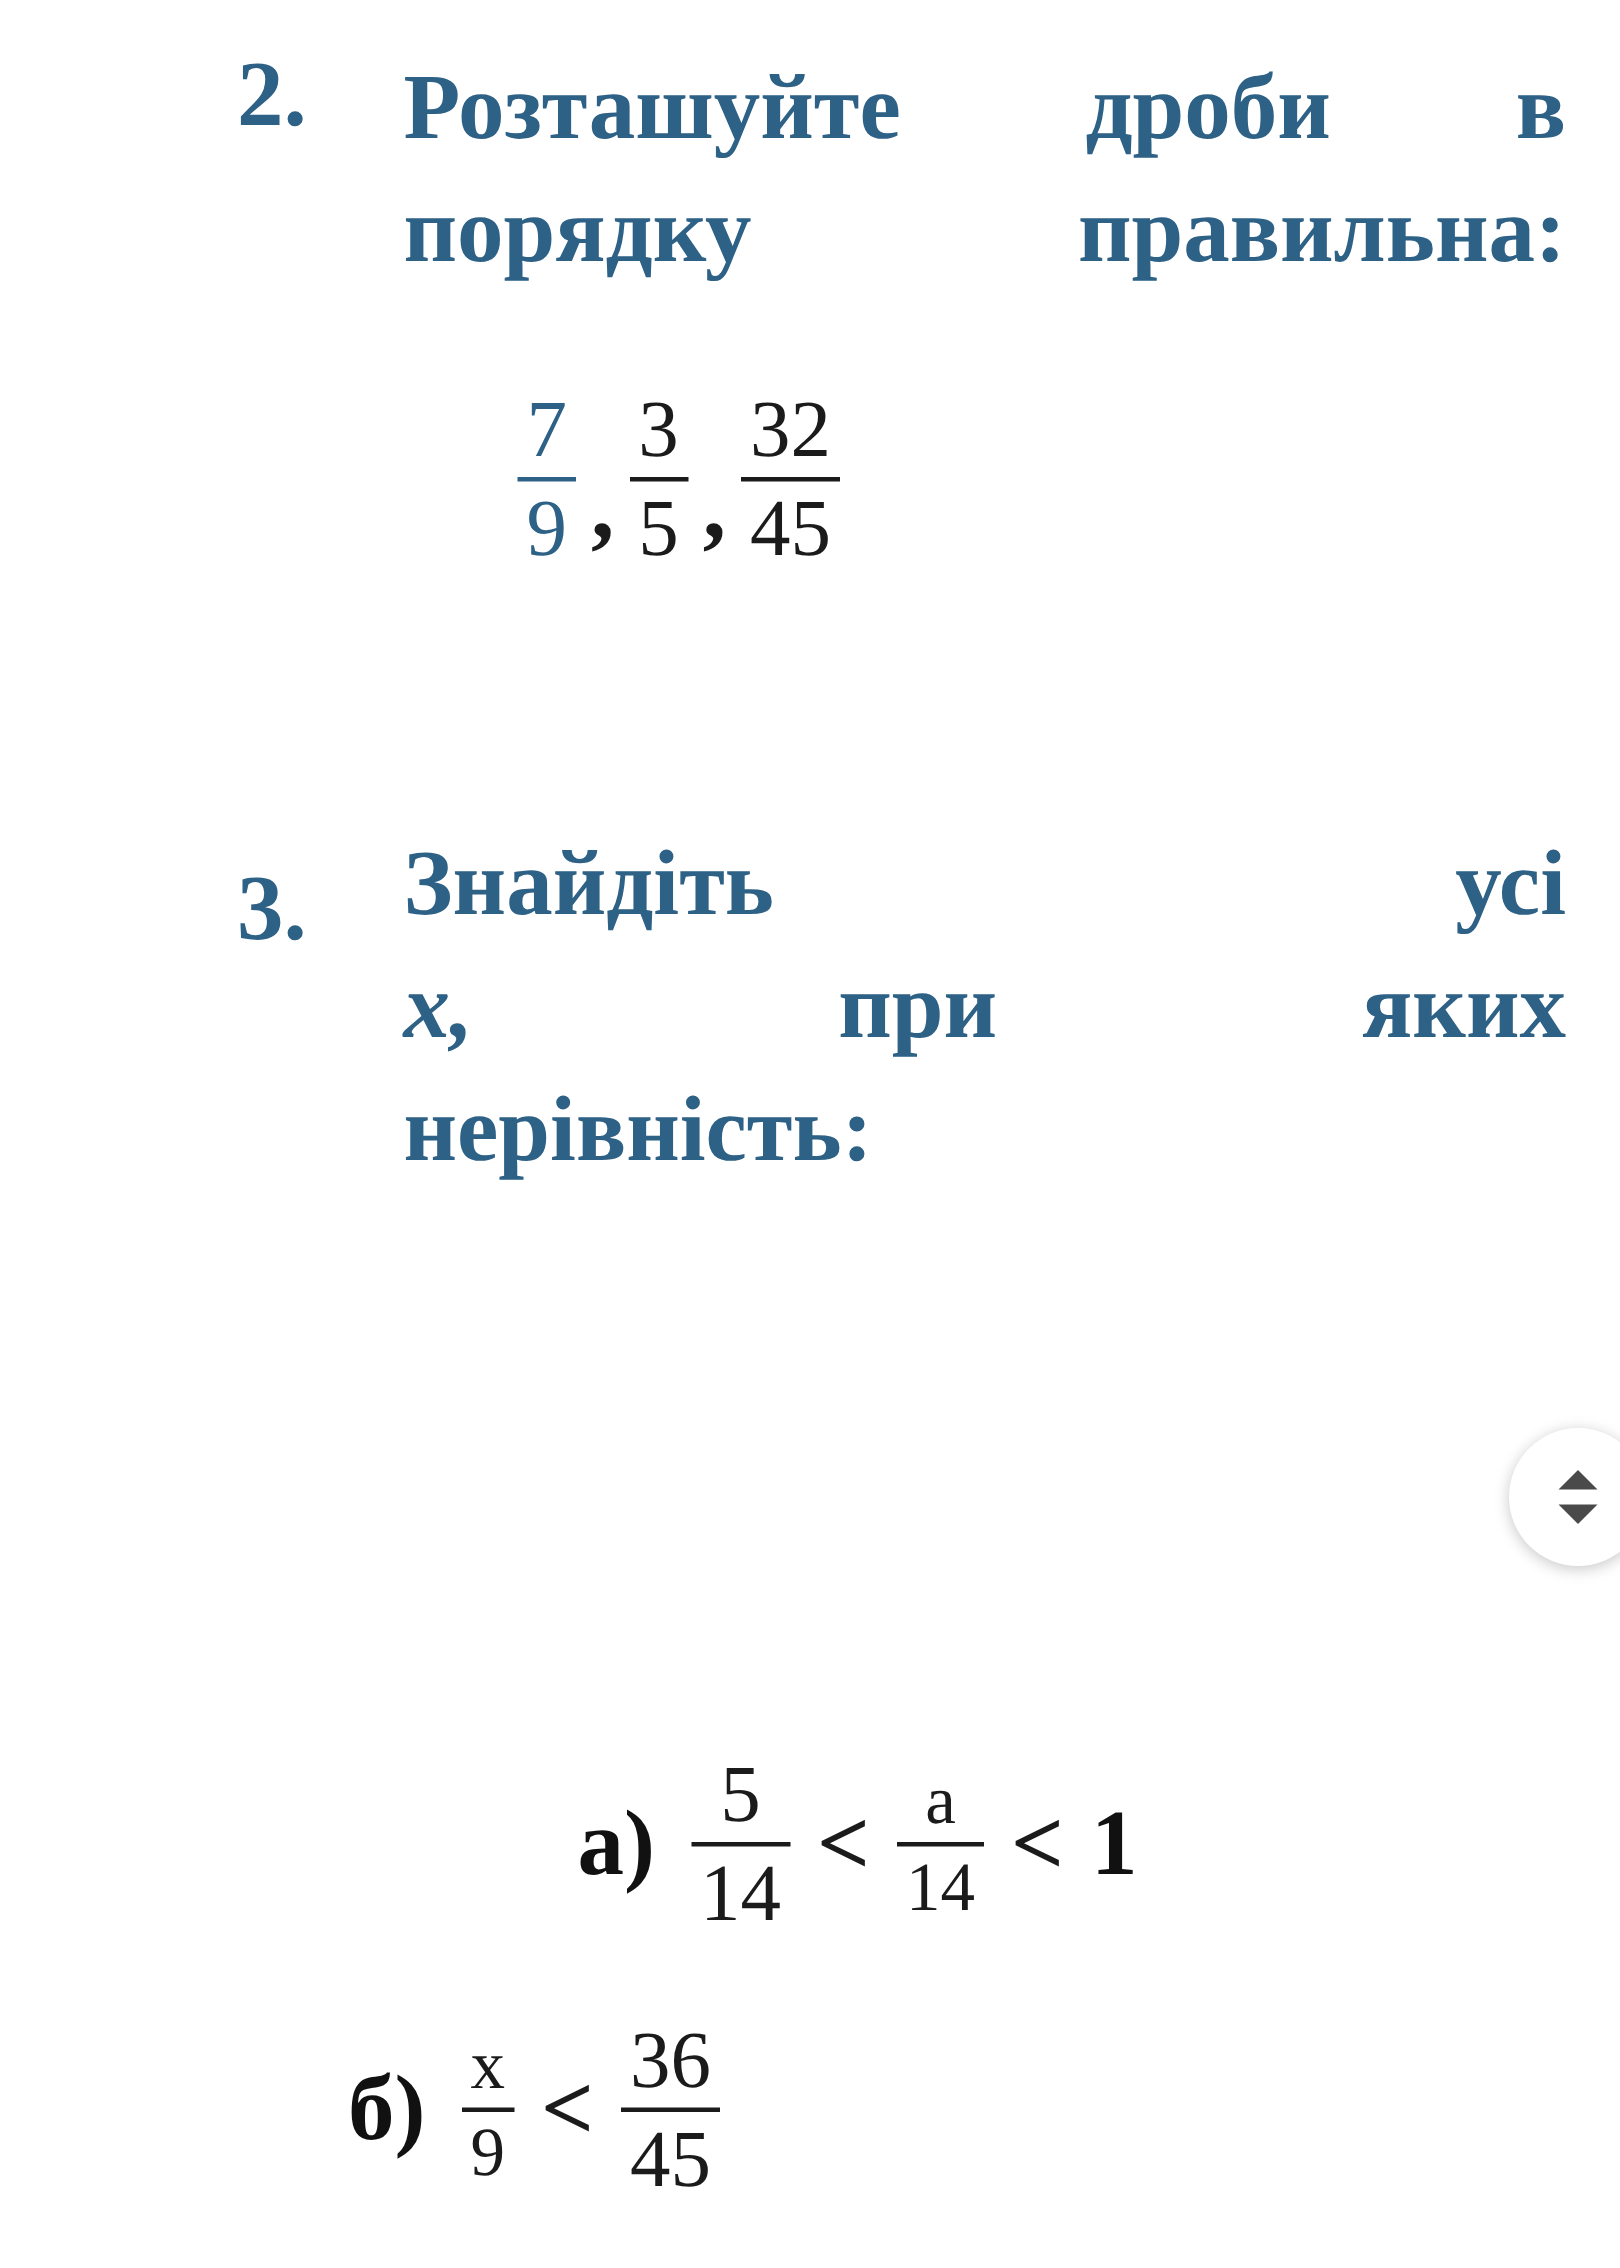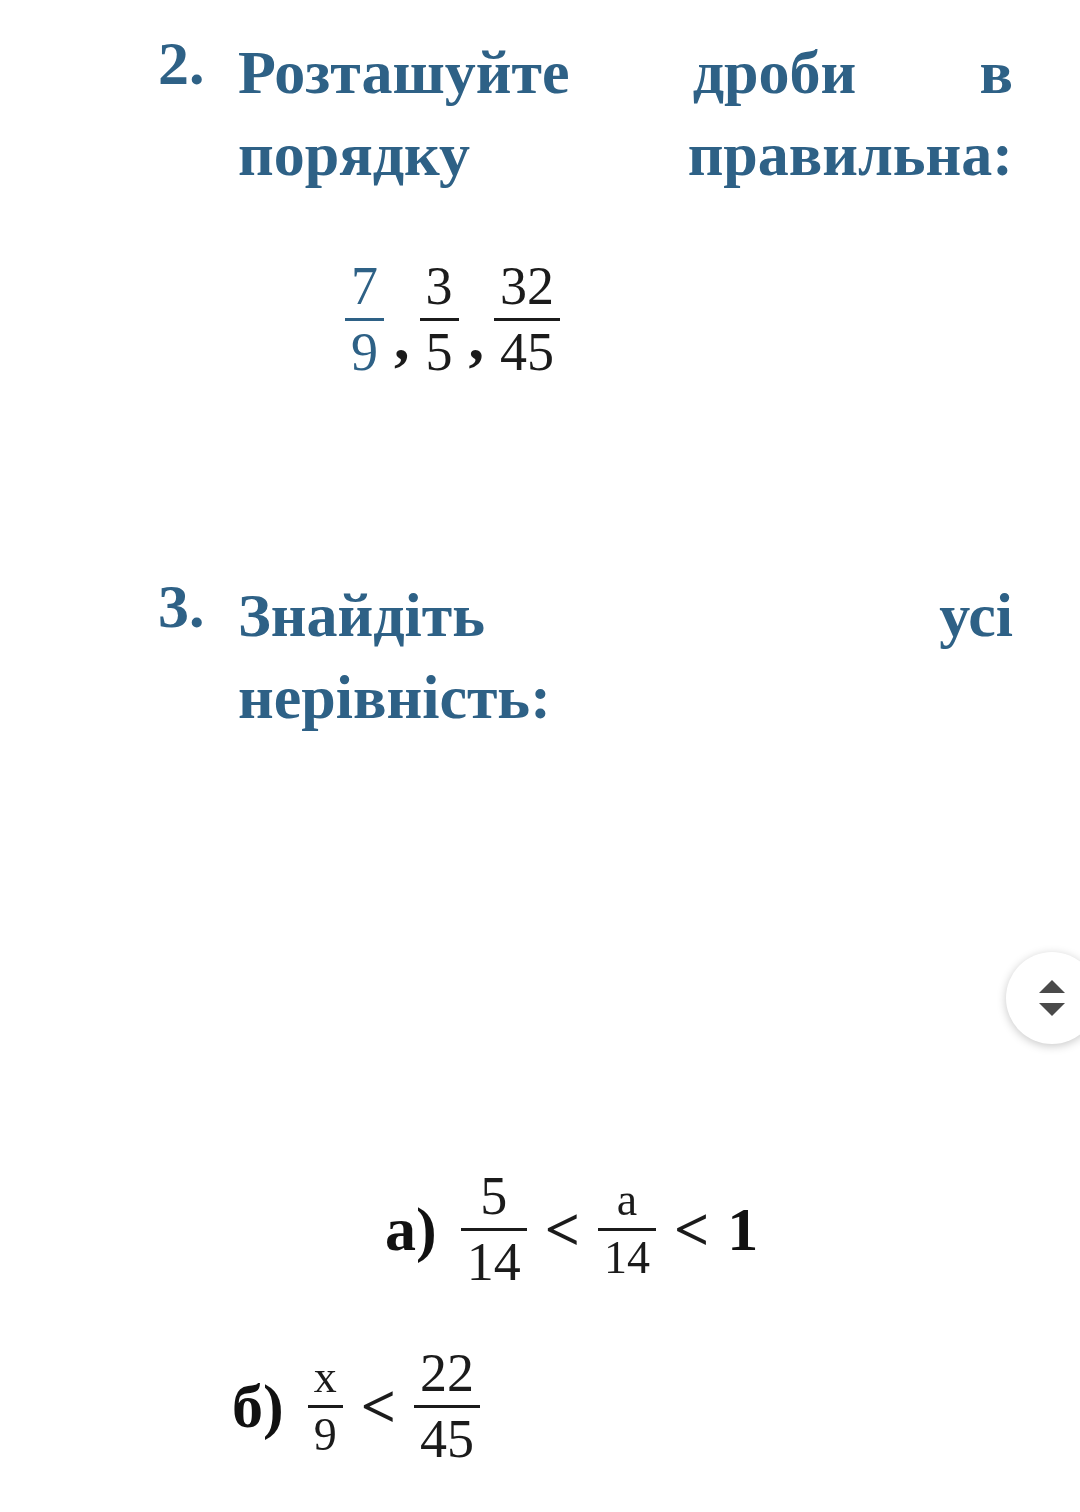--- a/index.html
+++ b/index.html
@@ -31,20 +31,21 @@
   }
 
   .task-text {
     position: absolute;
     font-size: 62px;
     font-weight: bold;
     color: #2e6186;
     line-height: 1.32;
     text-align: justify;
     text-align-last: justify;
+    margin-left: 31px;
   }
 
   .task-text .line {
     display: block;
     white-space: nowrap;
   }
 
   .justify-line {
     display: flex;
     justify-content: space-between;
@@ -180,24 +181,29 @@
     <span class="comma">,</span>
     <span class="frac frac-dark">
       <span class="num">32</span>
       <span class="bar"></span>
       <span class="den">45</span>
     </span>
   </div>
 
   <div class="task-number" style="left:158px; top:575px;">3.</div>
 
-  <div class="task-text" style="left:238px; top:575px; width:775px;">
+  <div class="task-text" style="left:238px; top:549px; width:775px;">
     <span class="line justify-line">
       <span>Знайдіть</span>
       <span>усі</span>
+    </span>
+    <span class="line justify-line">
+      <span class="italic-var">x,</span>
+      <span>при</span>
+      <span>яких</span>
     </span>
     <span class="line">нерівність:</span>
   </div>
 
   <div class="expr-row" style="left:385px; top:1168px;">
     <span class="label-bold">а)</span>
     <span class="frac frac-dark">
       <span class="num">5</span>
       <span class="bar"></span>
       <span class="den">14</span>
@@ -214,21 +220,21 @@
 
   <div class="expr-row" style="left:232px; top:1345px;">
     <span class="label-bold">б)</span>
     <span class="frac frac-dark" style="font-size:46px;">
       <span class="num">х</span>
       <span class="bar"></span>
       <span class="den">9</span>
     </span>
     <span class="op">&lt;</span>
     <span class="frac frac-dark">
-      <span class="num">22</span>
+      <span class="num">36</span>
       <span class="bar"></span>
       <span class="den">45</span>
     </span>
   </div>
 
   <div class="scroll-widget">
     <span class="arrow up"></span>
     <span class="arrow down"></span>
   </div>
 

